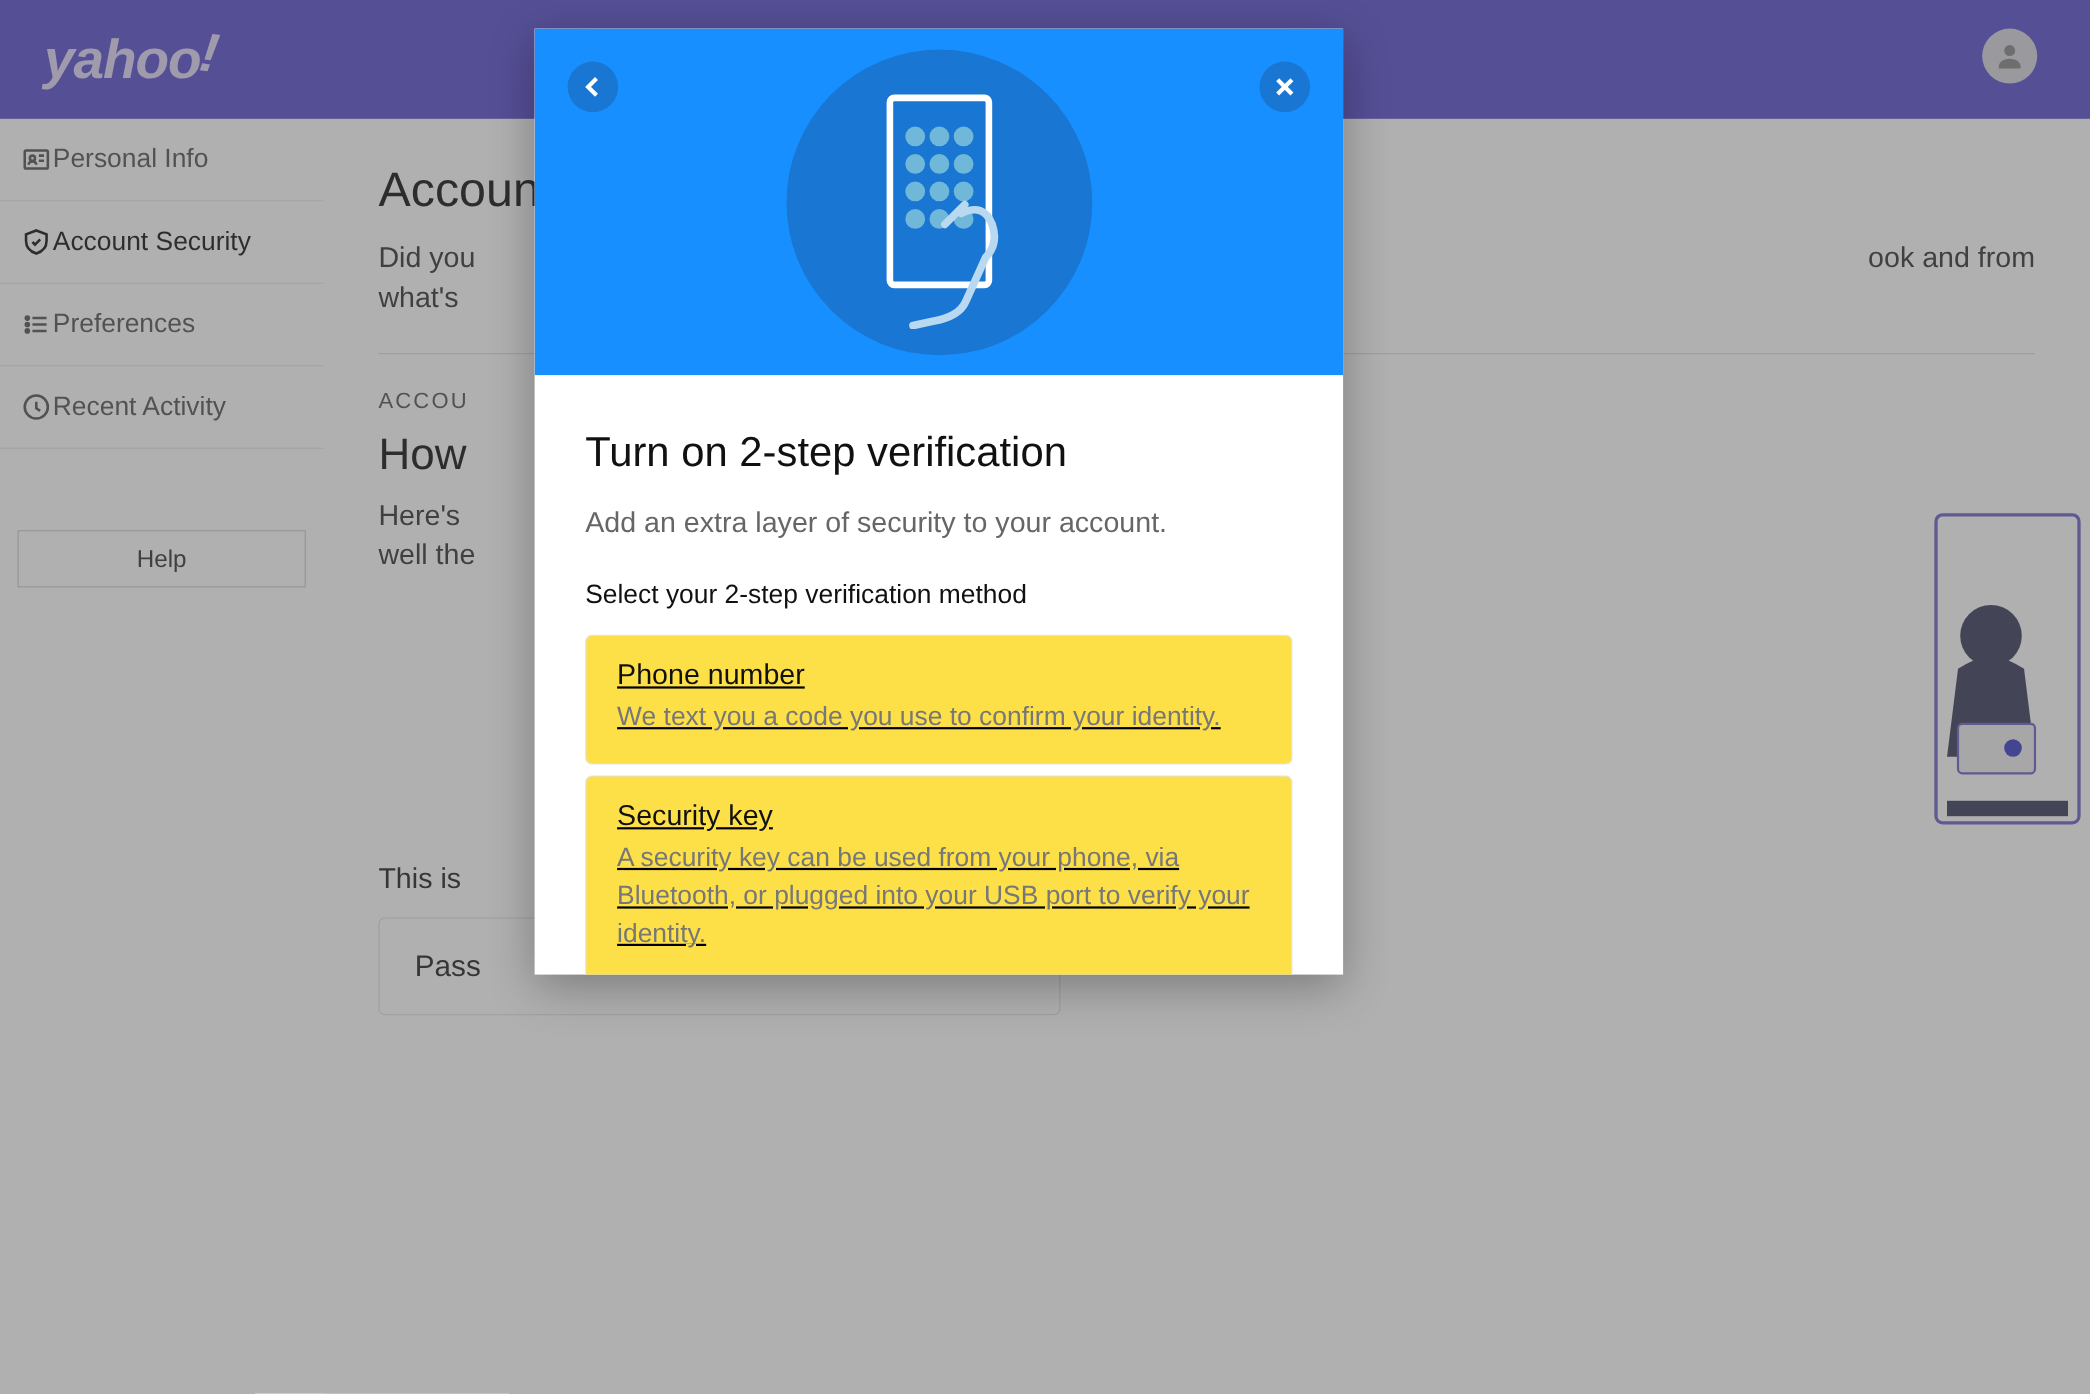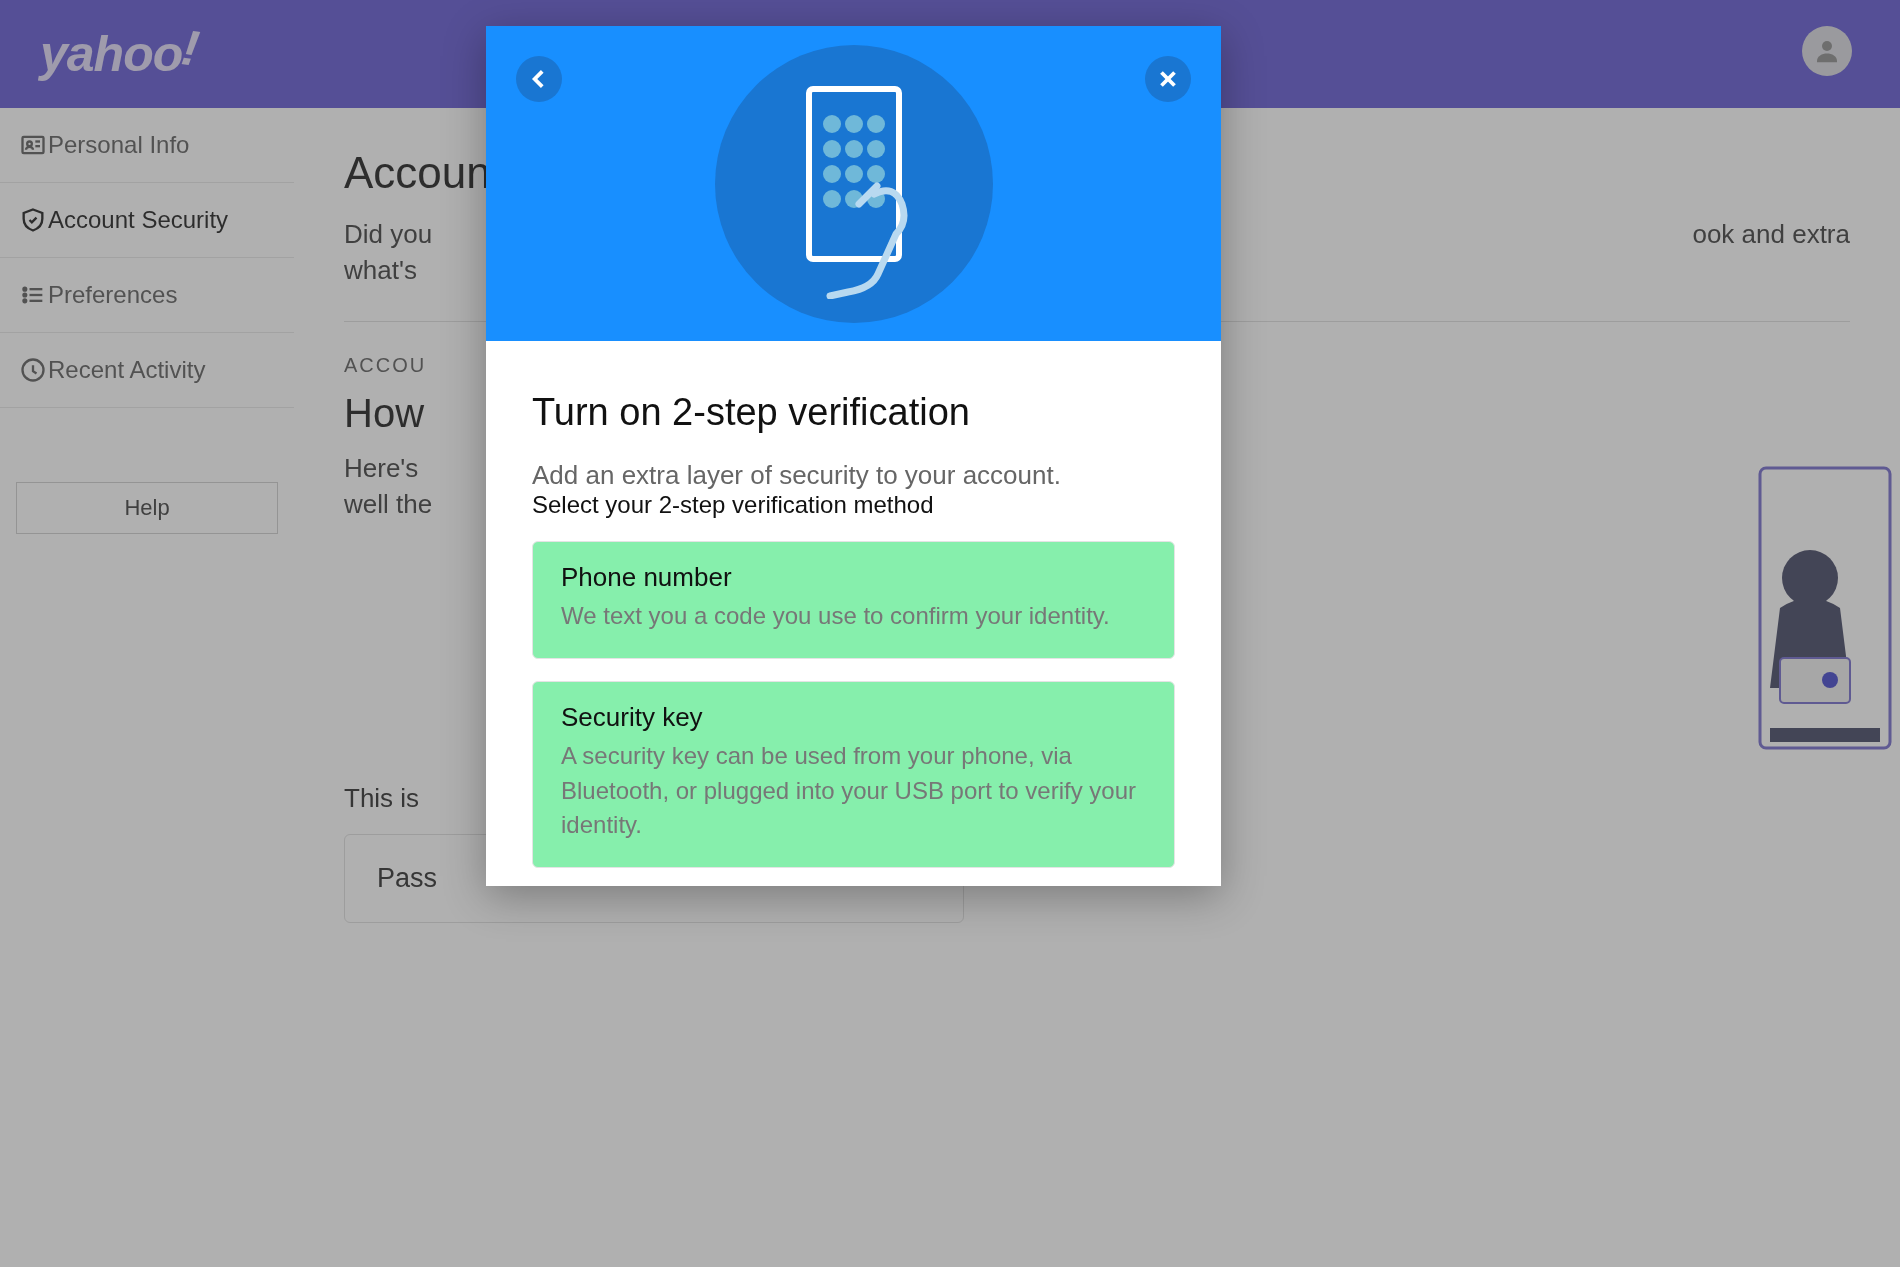--- a/index.html
+++ b/index.html
@@ -33,23 +33,23 @@
 .overlay { position:absolute; inset:0; background:rgba(80,80,80,0.45); }
 .modal { position:absolute; left:486px; top:26px; width:735px; height:860px; background:#fff; border-radius:0; overflow:hidden; box-shadow:0 10px 40px rgba(0,0,0,0.3); }
 .modal-top { height:315px; background:#188fff; position:relative; display:flex; align-items:center; justify-content:center; }
 .circ-btn { position:absolute; width:46px; height:46px; border-radius:50%; background:#1976d2; display:flex; align-items:center; justify-content:center; cursor:pointer; }
 .circ-btn.back { left:30px; top:30px; }
 .circ-btn.close { right:30px; top:30px; }
 .circ-btn svg { width:26px; height:26px; stroke:#fff; stroke-width:3.5; fill:none; }
 .hero-circle { width:278px; height:278px; border-radius:50%; background:#1976d2; display:flex; align-items:center; justify-content:center; }
 .modal-body { padding:50px 46px 40px; }
 .modal-body h3 { font-size:38px; font-weight:400; color:#111; margin-bottom:26px; }
-.modal-body .desc { font-size:26px; color:#666; }
+.modal-body .desc { font-size:26px; color:#666; margin-bottom:36px; }
 .modal-body .sel { font-size:24px; color:#111; margin-bottom:22px; }
-.opt { border:1px solid #e4e4e4; border-radius:6px; padding:20px 28px 24px; margin-bottom:22px; cursor:pointer; background:#86efac; }
+.opt { border:1px solid #e4e4e4; border-radius:6px; padding:20px 28px 24px; margin-bottom:10px; cursor:pointer; background:#fde047;text-decoration:underline; }
 .opt .ot { font-size:26px; color:#111; margin-bottom:6px; }
 .opt .od { font-size:24px; color:#777; line-height:1.45; }
 </style>
 </head>
 <body>
 
 <div class="header">
   <div class="logo">
     <span>yahoo</span><span class="ex">!</span>
   </div>
@@ -108,21 +108,21 @@
     </div>
     <div class="help-wrap">
       <button class="help-btn">Help</button>
     </div>
   </div>
 
   <div class="main">
     <h1>Account Security</h1>
     <p class="lead">
       <span>Did you</span>
-      <span style="float:right">ook and extra</span><br>
+      <span style="float:right">ook and from</span><br>
       <span>what's</span>
     </p>
     <hr>
     <p class="eyebrow">ACCOU</p>
     <h2>How</h2>
     <p class="sub">
       <span>Here's</span><br>
       <span>well the</span>
     </p>
     <div class="pwcard">

